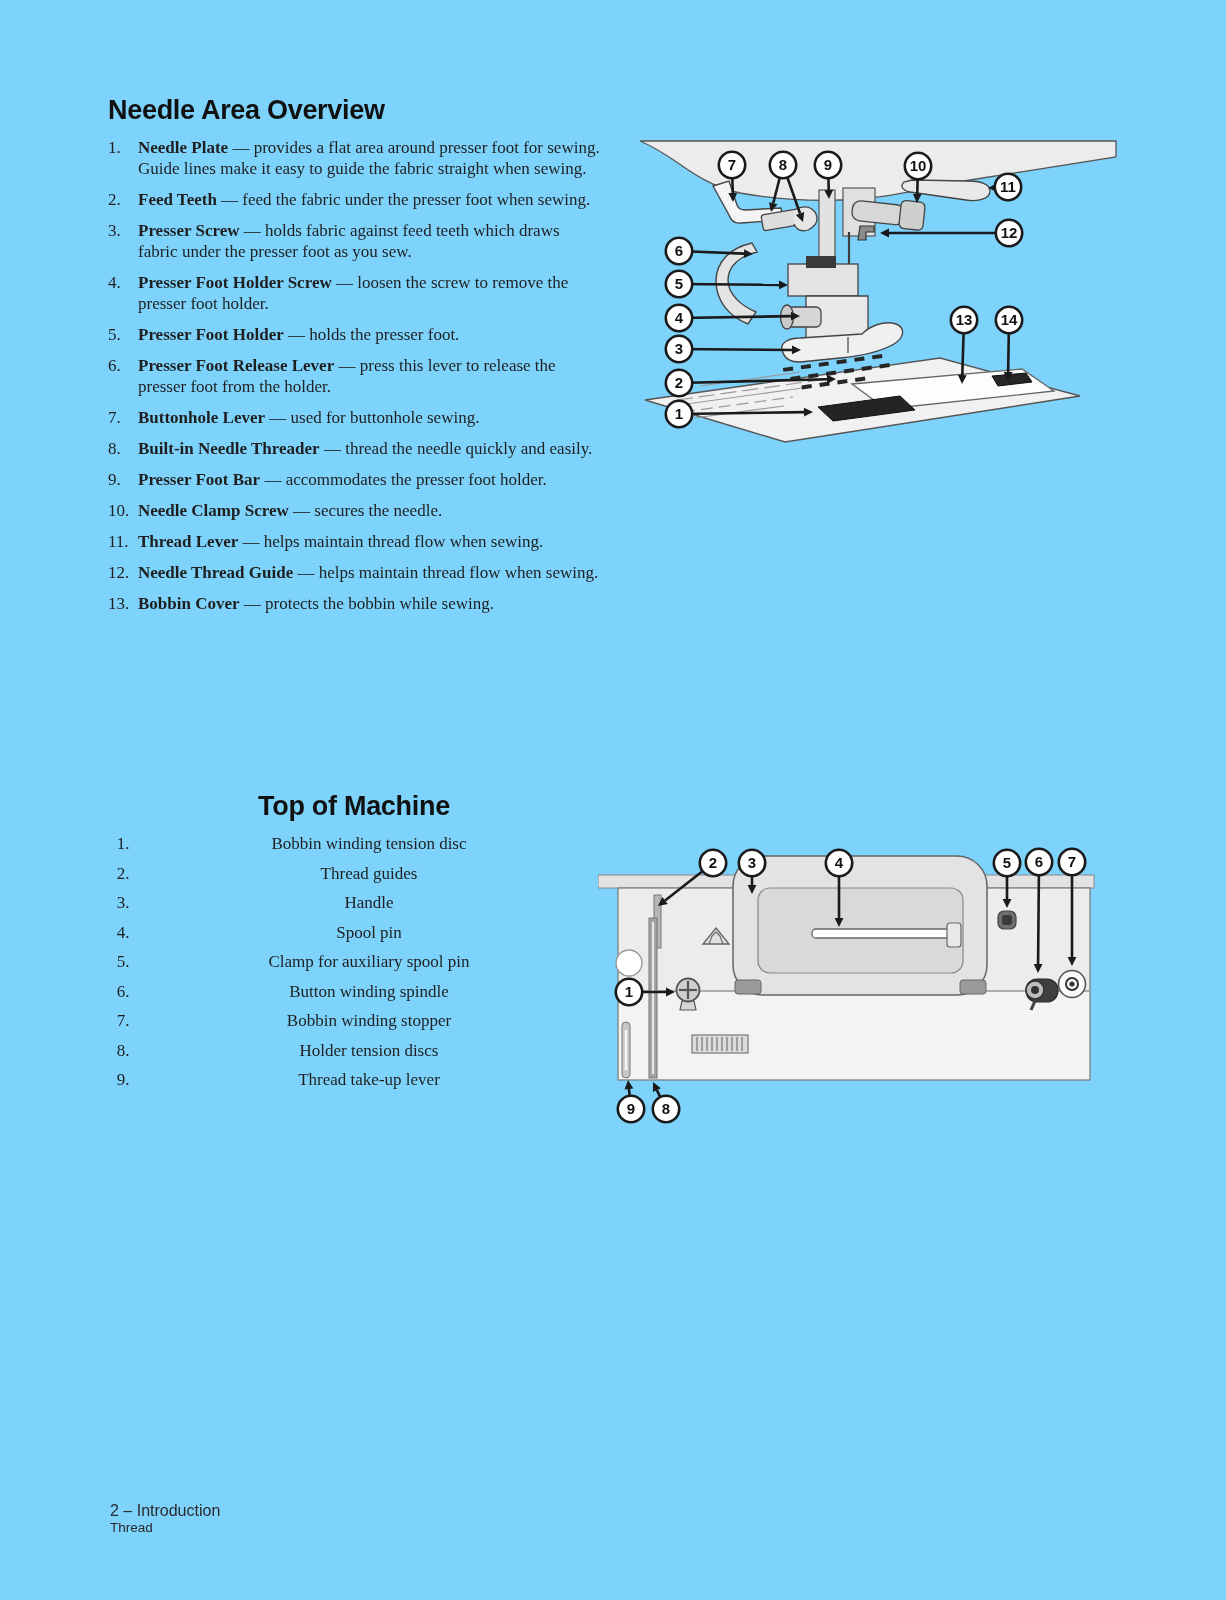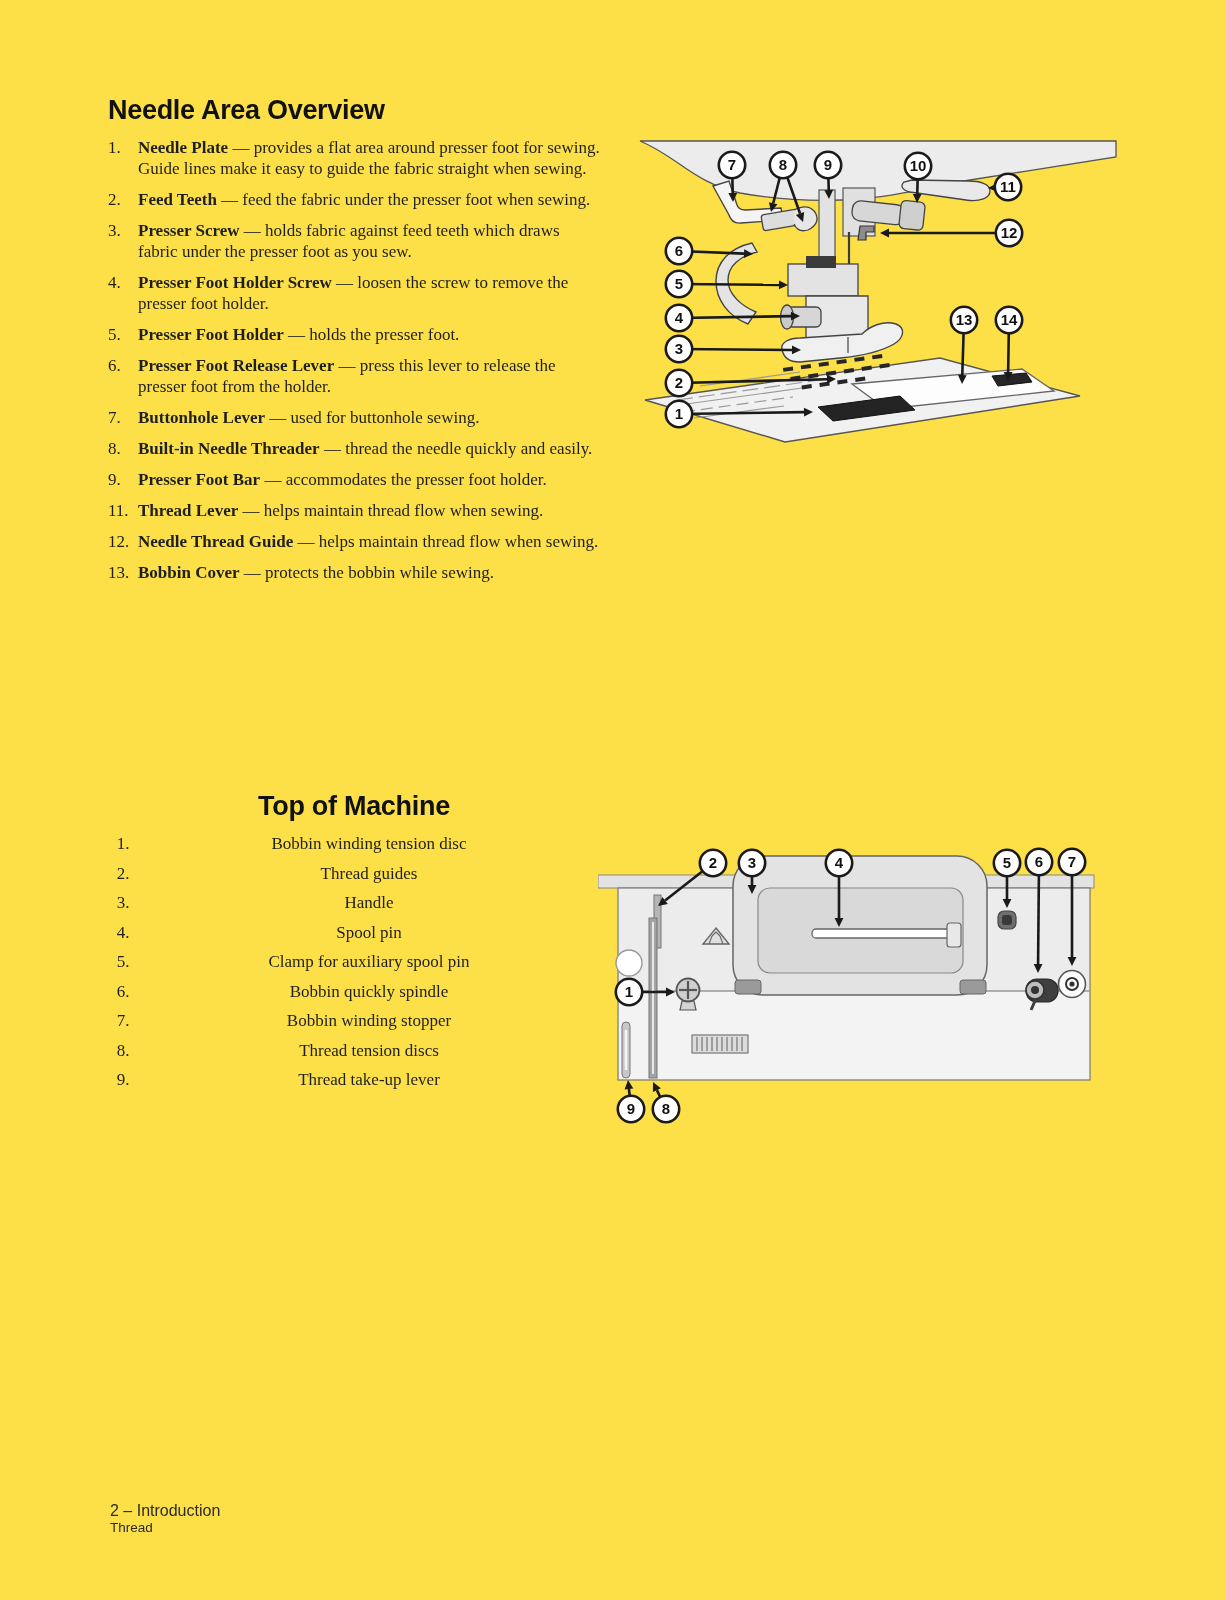--- a/index.html
+++ b/index.html
@@ -1,16 +1,16 @@
 <!DOCTYPE html>
 <html><head>
 <meta charset="utf-8">
 <style>
   html,body{margin:0;padding:0;background:#ffffff;}
-  .page{position:relative;width:1226px;height:1600px;background:#fde047;overflow:hidden;
+  .page{position:relative;width:1226px;height:1600px;background:#7dd3fc;overflow:hidden;
         font-family:"Liberation Serif",serif;color:#1d1d1d;}
   .section{position:absolute;left:108px;width:492px;}
   #section-needle{top:95px;}
   #section-top{top:791px;text-align:center;}
   h1.sec-title{font-family:"Liberation Sans",sans-serif;font-weight:bold;font-size:27px;
         letter-spacing:-0.3px;color:#111;margin:0 0 11px 0;line-height:1.15;}
   .doc-list{font-size:17px;line-height:21px;color:#1f1f1f;}
   .doc-item{display:flex;margin-bottom:10px;}
   #top-list .doc-item{margin-bottom:8.5px;}
   .doc-item .num{width:30px;flex-shrink:0;}
@@ -62,20 +62,24 @@
         </div>
         <div class="doc-item">
           <span class="num">8.</span>
           <div class="ibody"><span class="term">Built-in Needle Threader</span> — thread the needle quickly and easily.</div>
         </div>
         <div class="doc-item">
           <span class="num">9.</span>
           <div class="ibody"><span class="term">Presser Foot Bar</span> — accommodates the presser foot holder.</div>
         </div>
         <div class="doc-item">
+          <span class="num">10.</span>
+          <div class="ibody"><span class="term">Needle Clamp Screw</span> — secures the needle.</div>
+        </div>
+        <div class="doc-item">
           <span class="num">11.</span>
           <div class="ibody"><span class="term">Thread Lever</span> — helps maintain thread flow when sewing.</div>
         </div>
         <div class="doc-item">
           <span class="num">12.</span>
           <div class="ibody"><span class="term">Needle Thread Guide</span> — helps maintain thread flow when sewing.</div>
         </div>
         <div class="doc-item">
           <span class="num">13.</span>
           <div class="ibody"><span class="term">Bobbin Cover</span> — protects the bobbin while sewing.</div>
@@ -101,29 +105,29 @@
         <div class="doc-item">
           <span class="num">4.</span>
           <div class="ibody">Spool pin</div>
         </div>
         <div class="doc-item">
           <span class="num">5.</span>
           <div class="ibody">Clamp for auxiliary spool pin</div>
         </div>
         <div class="doc-item">
           <span class="num">6.</span>
-          <div class="ibody">Bobbin quickly spindle</div>
+          <div class="ibody">Button winding spindle</div>
         </div>
         <div class="doc-item">
           <span class="num">7.</span>
           <div class="ibody">Bobbin winding stopper</div>
         </div>
         <div class="doc-item">
           <span class="num">8.</span>
-          <div class="ibody">Thread tension discs</div>
+          <div class="ibody">Holder tension discs</div>
         </div>
         <div class="doc-item">
           <span class="num">9.</span>
           <div class="ibody">Thread take-up lever</div>
         </div>
       </div>
   </div>
 
   <svg class="diagram" id="diagram-needle-area" width="496" height="314" viewBox="626 138 496 314" xmlns="http://www.w3.org/2000/svg">
 

